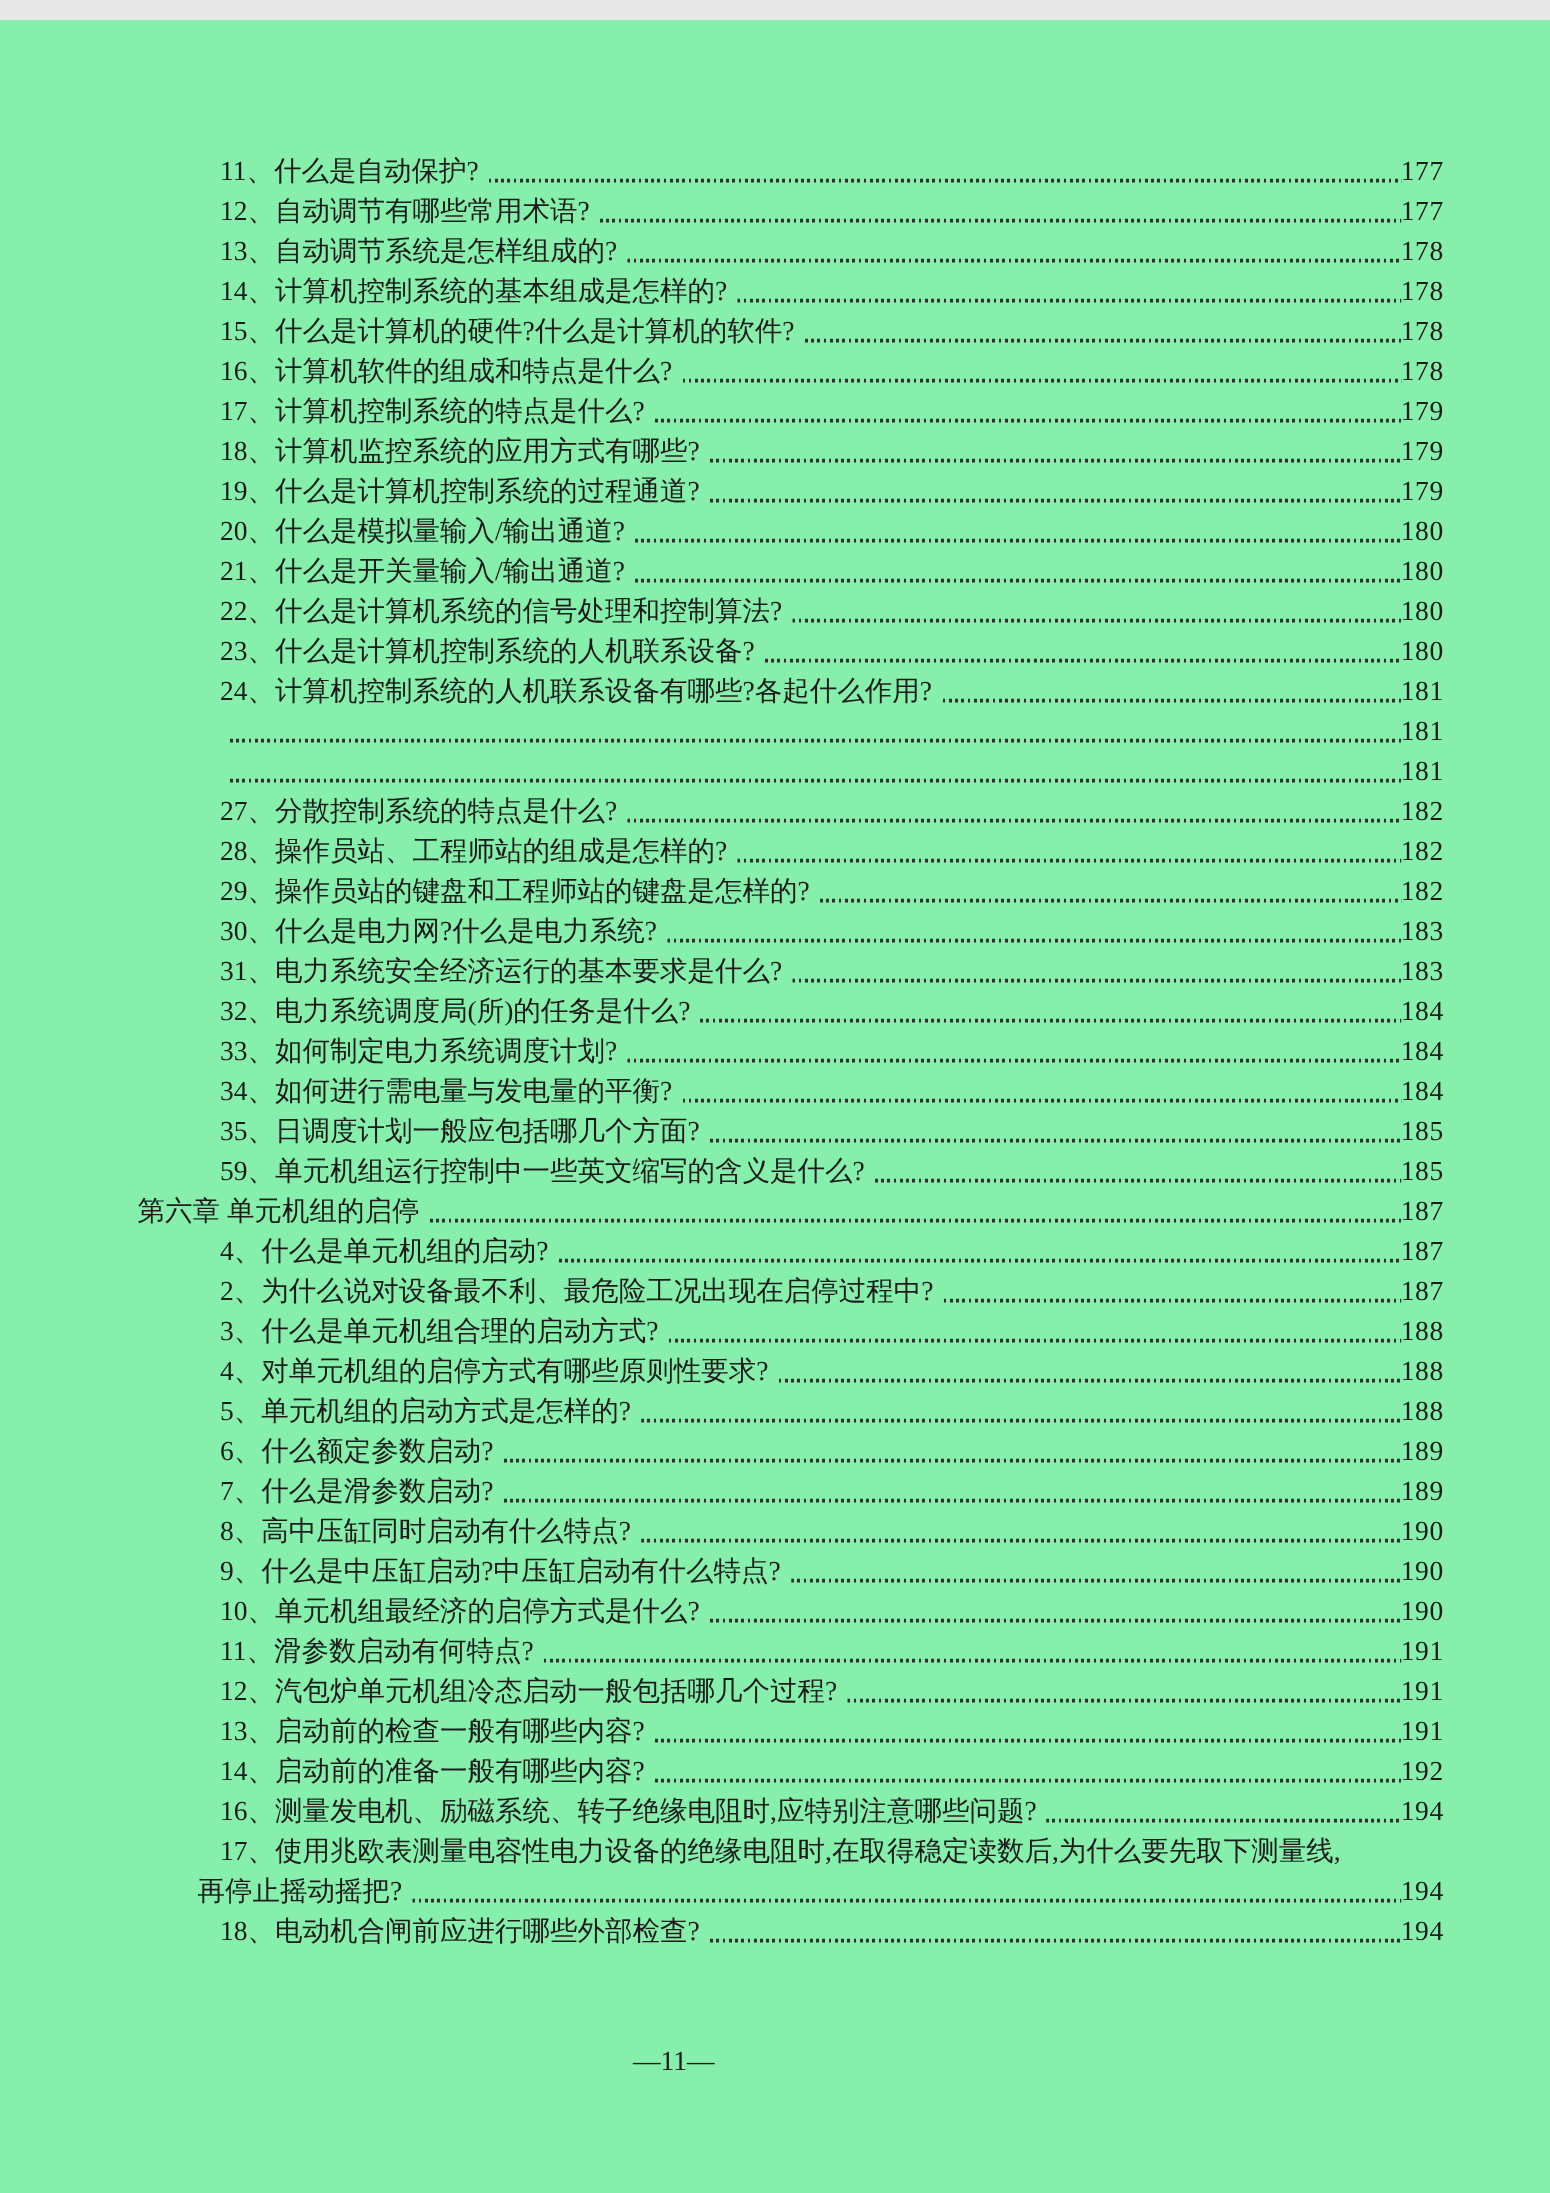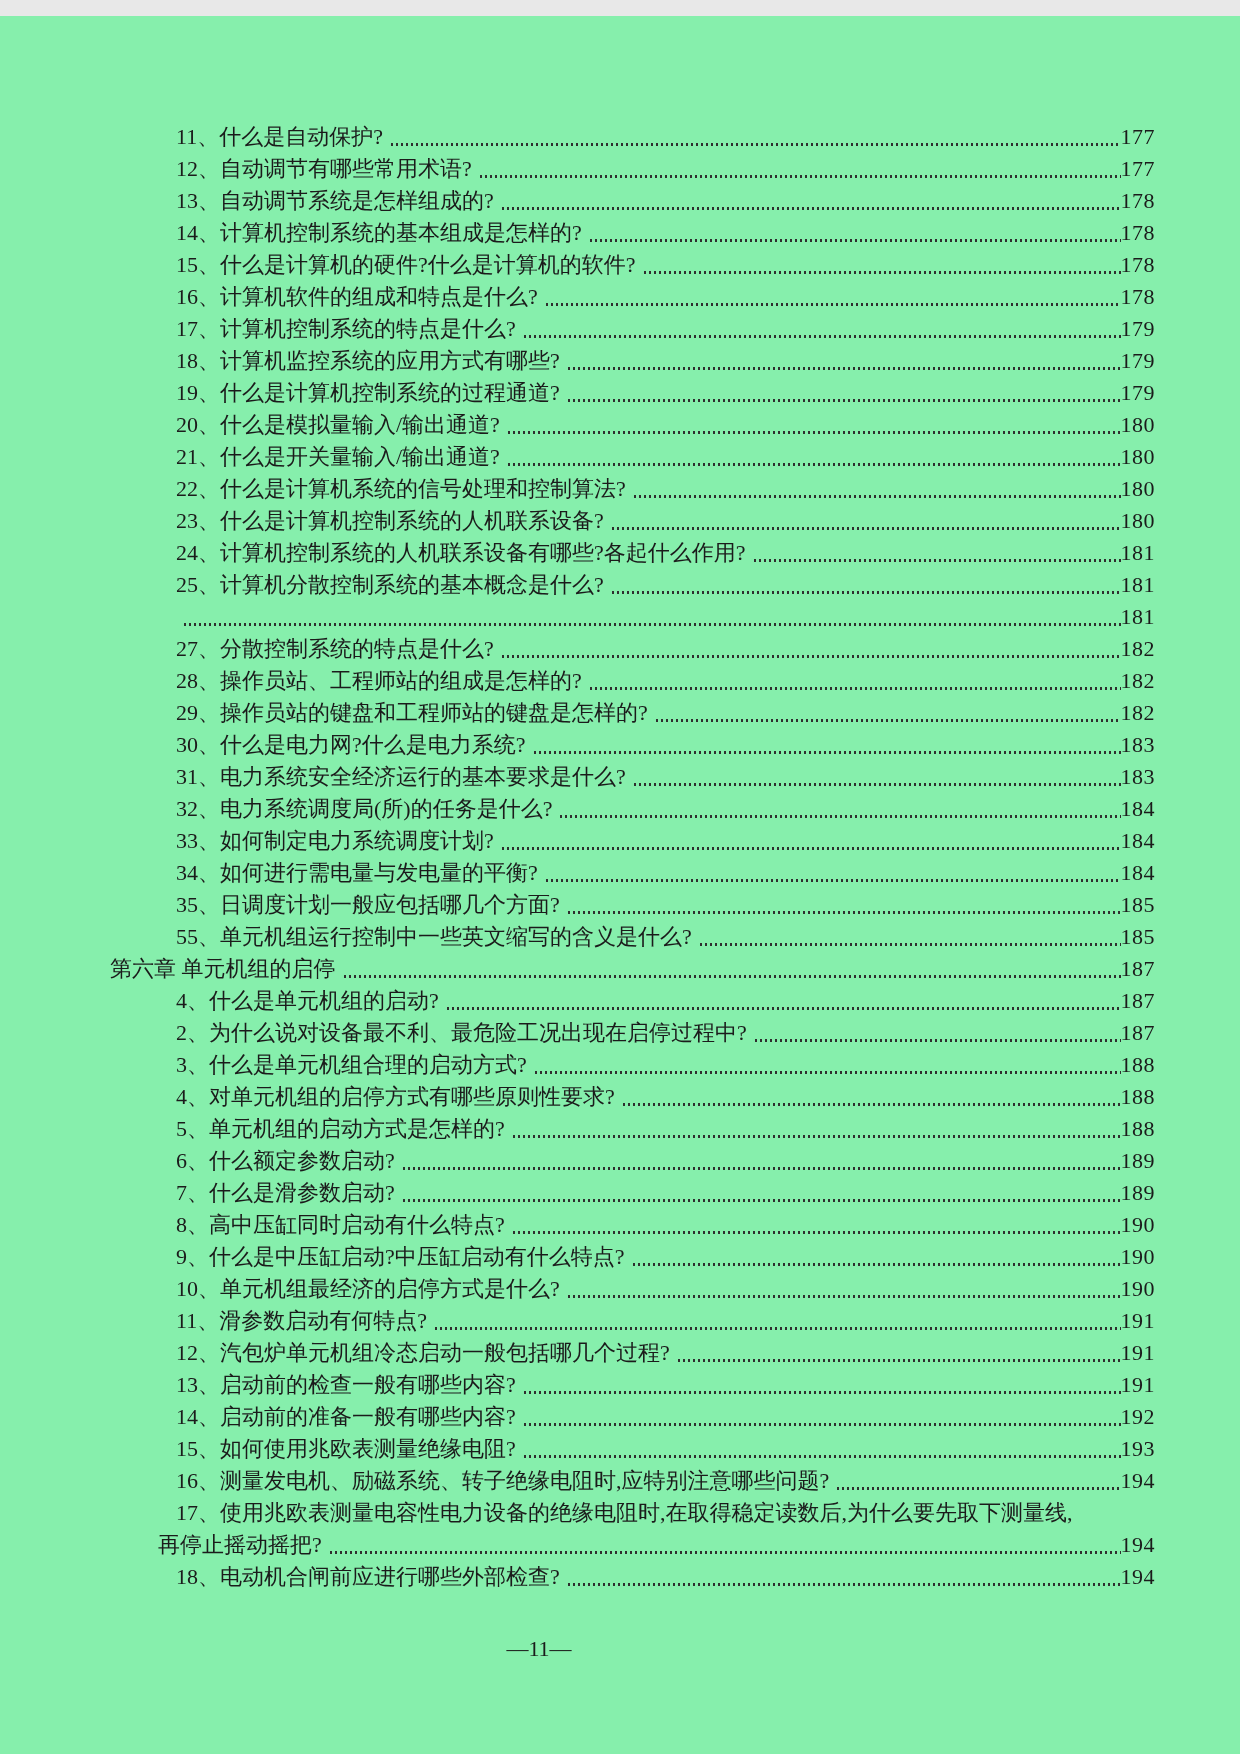--- a/index.html
+++ b/index.html
@@ -103,21 +103,20 @@
     <span class="label">23、什么是计算机控制系统的人机联系设备?</span>
     <span class="dots"></span>
     <span class="pageno">180</span>
   </div>
       <div class="row item">
     <span class="label">24、计算机控制系统的人机联系设备有哪些?各起什么作用?</span>
     <span class="dots"></span>
     <span class="pageno">181</span>
   </div>
       <div class="row item">
-    <span class="label">25、计算机分散控制系统的基本概念是什么?</span>
     <span class="dots"></span>
     <span class="pageno">181</span>
   </div>
       <div class="row item">
     <span class="dots"></span>
     <span class="pageno">181</span>
   </div>
       <div class="row item">
     <span class="label">27、分散控制系统的特点是什么?</span>
     <span class="dots"></span>
@@ -157,21 +156,21 @@
     <span class="label">34、如何进行需电量与发电量的平衡?</span>
     <span class="dots"></span>
     <span class="pageno">184</span>
   </div>
       <div class="row item">
     <span class="label">35、日调度计划一般应包括哪几个方面?</span>
     <span class="dots"></span>
     <span class="pageno">185</span>
   </div>
       <div class="row item">
-    <span class="label">55、单元机组运行控制中一些英文缩写的含义是什么?</span>
+    <span class="label">59、单元机组运行控制中一些英文缩写的含义是什么?</span>
     <span class="dots"></span>
     <span class="pageno">185</span>
   </div>
       <div class="row chapter">
     <span class="label">第六章 单元机组的启停</span>
     <span class="dots"></span>
     <span class="pageno">187</span>
   </div>
       <div class="row item">
     <span class="label">4、什么是单元机组的启动?</span>
@@ -235,25 +234,20 @@
   </div>
       <div class="row item">
     <span class="label">13、启动前的检查一般有哪些内容?</span>
     <span class="dots"></span>
     <span class="pageno">191</span>
   </div>
       <div class="row item">
     <span class="label">14、启动前的准备一般有哪些内容?</span>
     <span class="dots"></span>
     <span class="pageno">192</span>
-  </div>
-      <div class="row item">
-    <span class="label">15、如何使用兆欧表测量绝缘电阻?</span>
-    <span class="dots"></span>
-    <span class="pageno">193</span>
   </div>
       <div class="row item">
     <span class="label">16、测量发电机、励磁系统、转子绝缘电阻时,应特别注意哪些问题?</span>
     <span class="dots"></span>
     <span class="pageno">194</span>
   </div>
       <div class="row wrap">
     <span class="label">17、使用兆欧表测量电容性电力设备的绝缘电阻时,在取得稳定读数后,为什么要先取下测量线,</span>
 
   </div>

